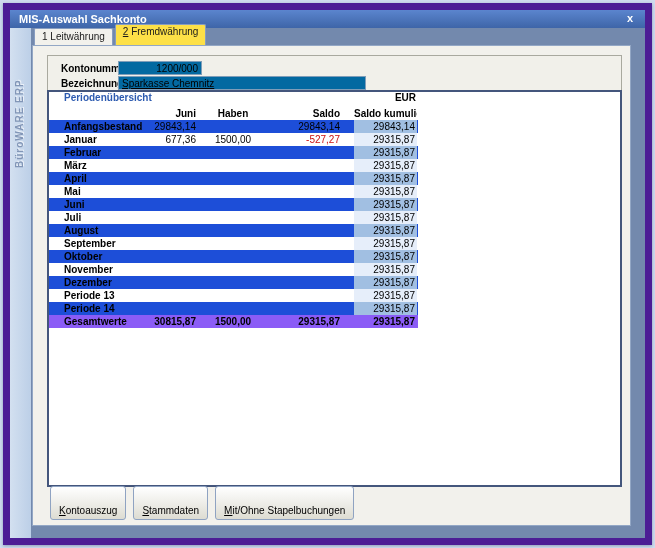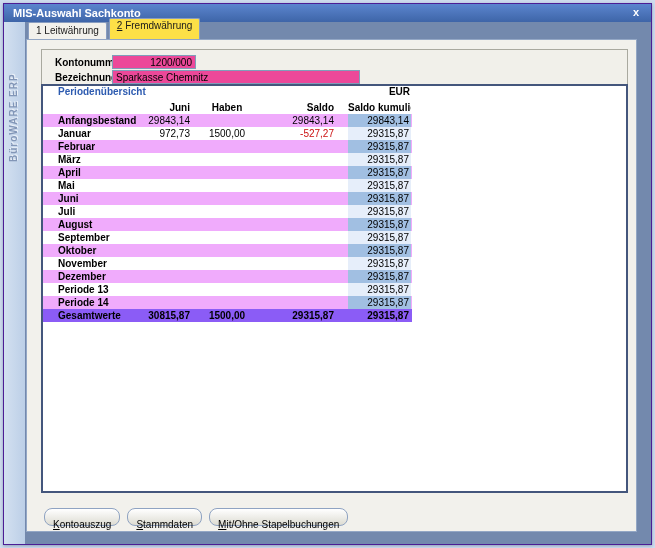--- a/index.html
+++ b/index.html
@@ -7,21 +7,21 @@
   body {
     position:relative;
     font-family:"Liberation Sans", sans-serif;
     font-size:10px;
     background:#cfdcee;
     overflow:hidden;
   }
   .window {
     position:absolute; left:3px; top:3px; width:649px; height:542px;
     background:#7389ad;
-    border:1px solid #4c1d95;
+    border:7px solid #4c1d95;
     box-shadow:0 1px 3px rgba(60,80,120,.45);
   }
   .titlebar {
     position:absolute; left:0; top:0; right:0; height:18px;
     background:linear-gradient(#5b85ce, #3e65a8);
     color:#fff; font-weight:bold; font-size:11px;
     line-height:18px; padding-left:9px;
   }
   .close-x {
     position:absolute; right:8px; top:0; width:14px; height:18px;
@@ -59,26 +59,26 @@
   
   .fields-panel {
     position:absolute; left:14px; top:9px; right:8px; height:39px;
     background:#f1f0ea; border:1px solid #a9a99f;
   }
   .field-row { position:absolute; left:13px; right:6px; height:14px; display:flex; align-items:center; }
   .field-row.r1 { top:5px; }
   .field-row.r2 { top:20px; }
   .field-label { width:57px; font-weight:bold; color:#000; }
   .tbox {
-    height:14px; background:#ec4899; border:1px solid #7f9db9;
+    height:14px; background:#0369a1; border:1px solid #7f9db9;
     font-family:"Liberation Sans", sans-serif; font-size:10px;
     padding:0 3px; color:#000;
   }
   .tbox.konto { width:84px; text-align:right; }
-  .tbox.bez   { width:248px; text-align:left; }
+  .tbox.bez   { width:248px; text-align:left;text-decoration:underline; }
   
   .table-panel {
     position:absolute; left:14px; top:44px; right:8px; bottom:38px;
     background:#fff; border:2px solid #44567c;
     overflow:hidden;
   }
   .table-head-line {
     position:relative; margin-top:0; height:13px; padding-left:15px;
   }
   .ptitle { color:#2d5bb0; font-weight:bold; }
@@ -88,33 +88,33 @@
     width:369px;
   }
   .throw { font-weight:bold; margin-top:2px; }
   .cell { overflow:hidden; white-space:nowrap; }
   .cell.label { width:81px; text-align:left; font-weight:bold; }
   .cell.soll  { width:51px; text-align:right; }
   .cell.haben { width:74px; text-align:center; }
   .cell.saldo { width:70px; text-align:right; }
   .cell.gap   { width:14px; }
   .cell.kum   { width:63px; text-align:right; padding-right:2px; }
-  .trow.shade { background:#f0abfc; }
+  .trow.shade { background:#1d4ed8; }
   .trow .kum.kum-dark  { background:#a1bfe2; }
   .trow .kum.kum-light { background:#e6eefa; }
   .trow.total { background:#8b5cf6; font-weight:bold; }
   .trow.total .cell { font-weight:bold; }
   .neg { color:#cc1111; }
   
   .btn-row { position:absolute; left:17px; bottom:5px; display:flex; gap:7px; }
   .btn {
     display:inline-block; height:18px; line-height:16px;
-    padding:8px 8px; font-family:"Liberation Sans", sans-serif; font-size:10px;
+    padding:16px 8px; font-family:"Liberation Sans", sans-serif; font-size:10px;
     color:#000; background:linear-gradient(#ffffff,#dddcd2);
-    border:1px solid #8fa3c2; border-radius:8px;
+    border:1px solid #8fa3c2; border-radius:3px;
     cursor:default;
   }
   .mn { display:block; }
   .mn::first-letter { text-decoration:underline; }
 </style>
 </head>
 <body>
 
 <div class="window">
   <div class="titlebar">
@@ -165,21 +165,21 @@
           <div class="trow shade">
             <div class="cell label">Anfangsbestand</div>
             <div class="cell soll">29843,14</div>
             <div class="cell haben"></div>
             <div class="cell saldo">29843,14</div>
             <div class="cell gap"></div>
             <div class="cell kum kum-dark">29843,14</div>
           </div>
           <div class="trow">
             <div class="cell label">Januar</div>
-            <div class="cell soll">972,73</div>
+            <div class="cell soll">677,36</div>
             <div class="cell haben">1500,00</div>
             <div class="cell saldo neg">-527,27</div>
             <div class="cell gap"></div>
             <div class="cell kum kum-light">29315,87</div>
           </div>
           <div class="trow shade">
             <div class="cell label">Februar</div>
             <div class="cell soll"></div>
             <div class="cell haben"></div>
             <div class="cell saldo"></div>

